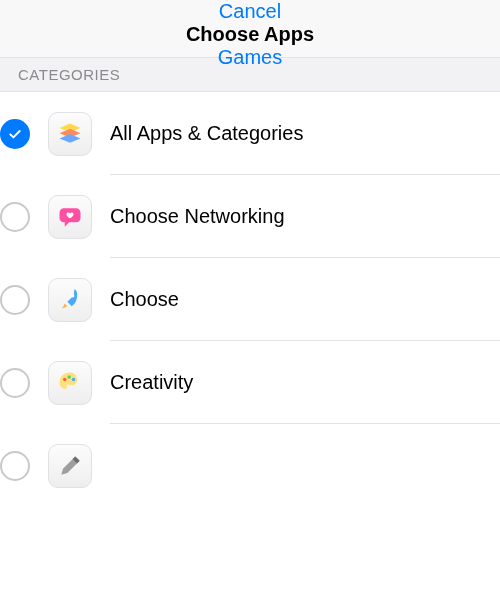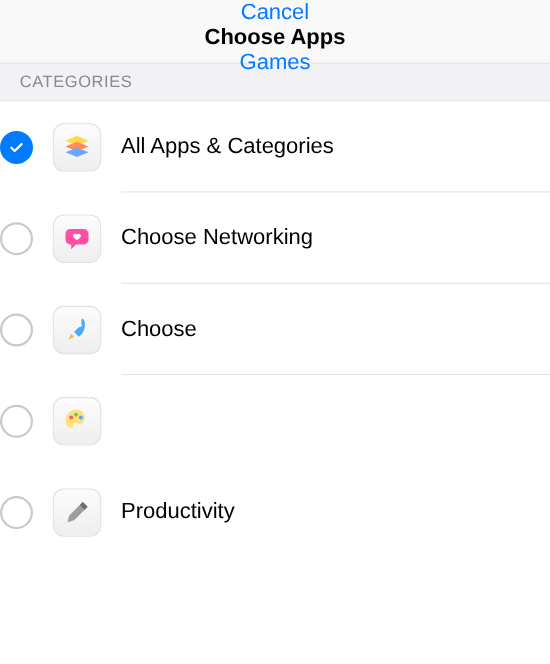--- a/index.html
+++ b/index.html
@@ -143,28 +143,28 @@
   <div class="row">
     <div class="selector empty"></div>
     <div class="icon-box">
       <svg width="28" height="28" viewBox="0 0 32 32">
         <path d="M16 4C9 4 4 9 4 15c0 7 6 9 8 7 1-1-1-3 1-4 3-1 5 2 8 0 2-1 3-3 3-6 0-5-4-8-8-8z" fill="#ffe07a"></path>
         <circle cx="10" cy="12" r="2" fill="#ff5a5a"></circle>
         <circle cx="15" cy="9" r="2" fill="#4ad36b"></circle>
         <circle cx="20" cy="12" r="2" fill="#4aa8ff"></circle>
       </svg>
     </div>
+    <div class="label-area">
+        <span>Creativity</span>
+      </div>
   </div>
 
   <div class="row">
     <div class="selector empty"></div>
     <div class="icon-box">
       <svg width="28" height="28" viewBox="0 0 32 32">
         <path d="M22 5l5 5-14 14-7 2 2-7z" fill="#9e9e9e"></path>
         <path d="M22 5l5 5-3 3-5-5z" fill="#6d6d6d"></path>
       </svg>
     </div>
-    <div class="label-area">
-        <span>Productivity</span>
-      </div>
   </div>
 
 </div>
 
 </body></html>

